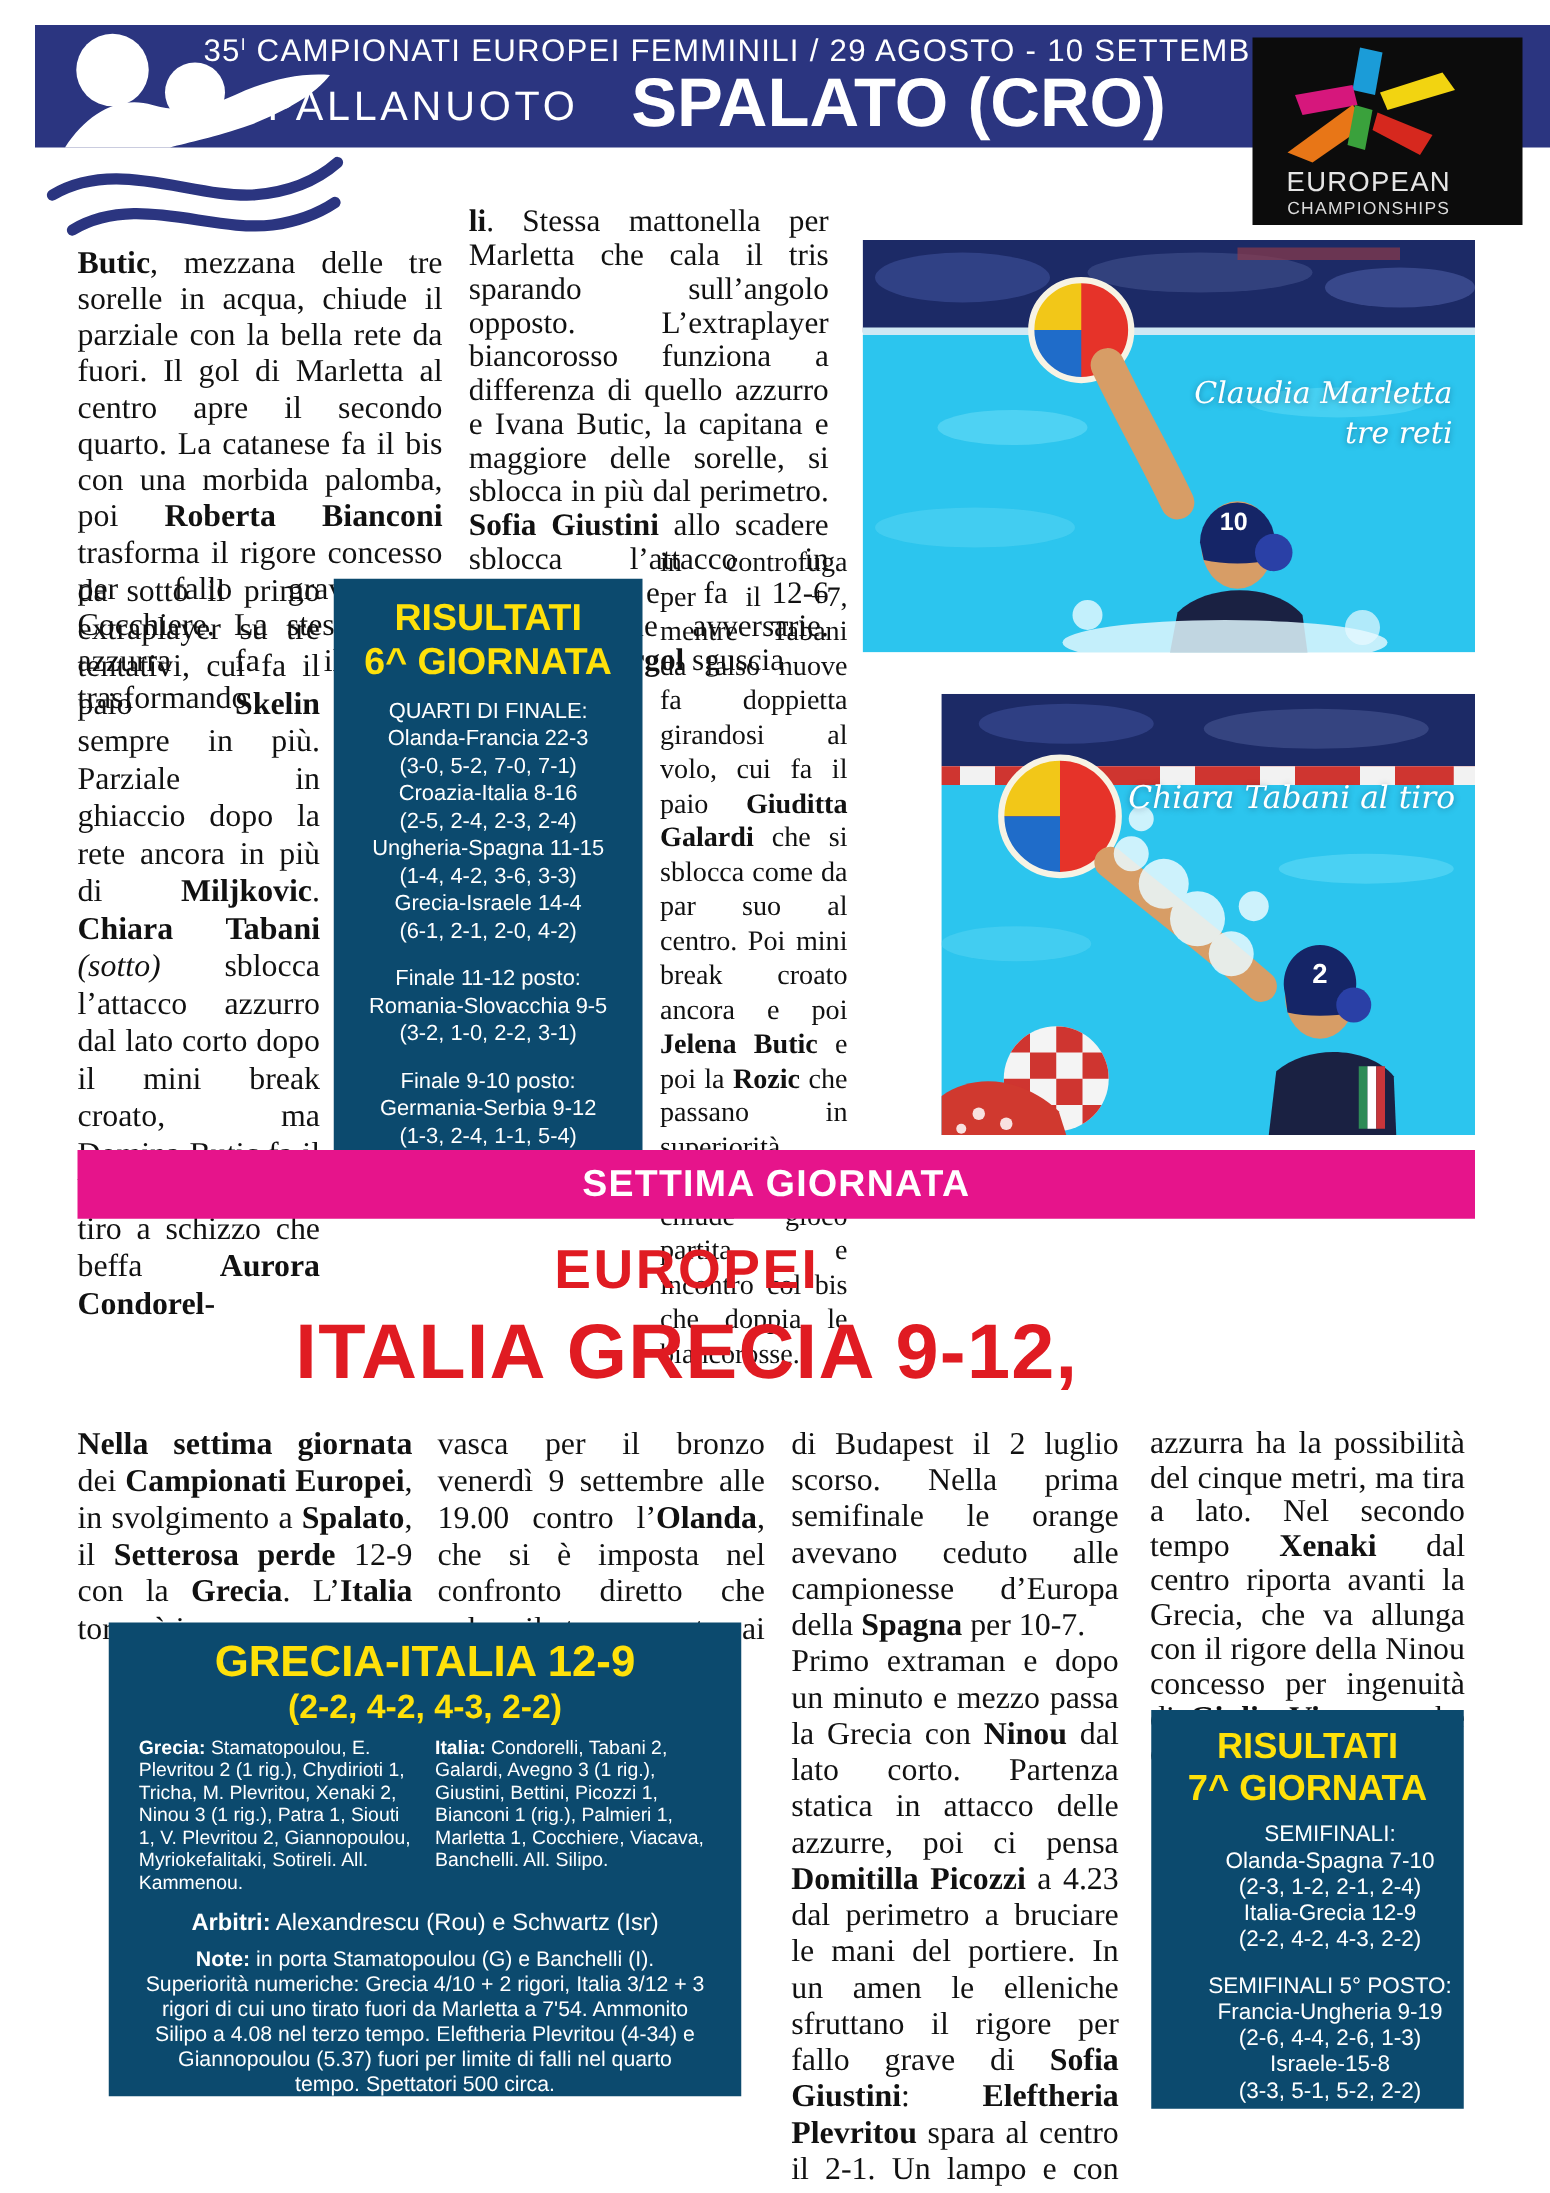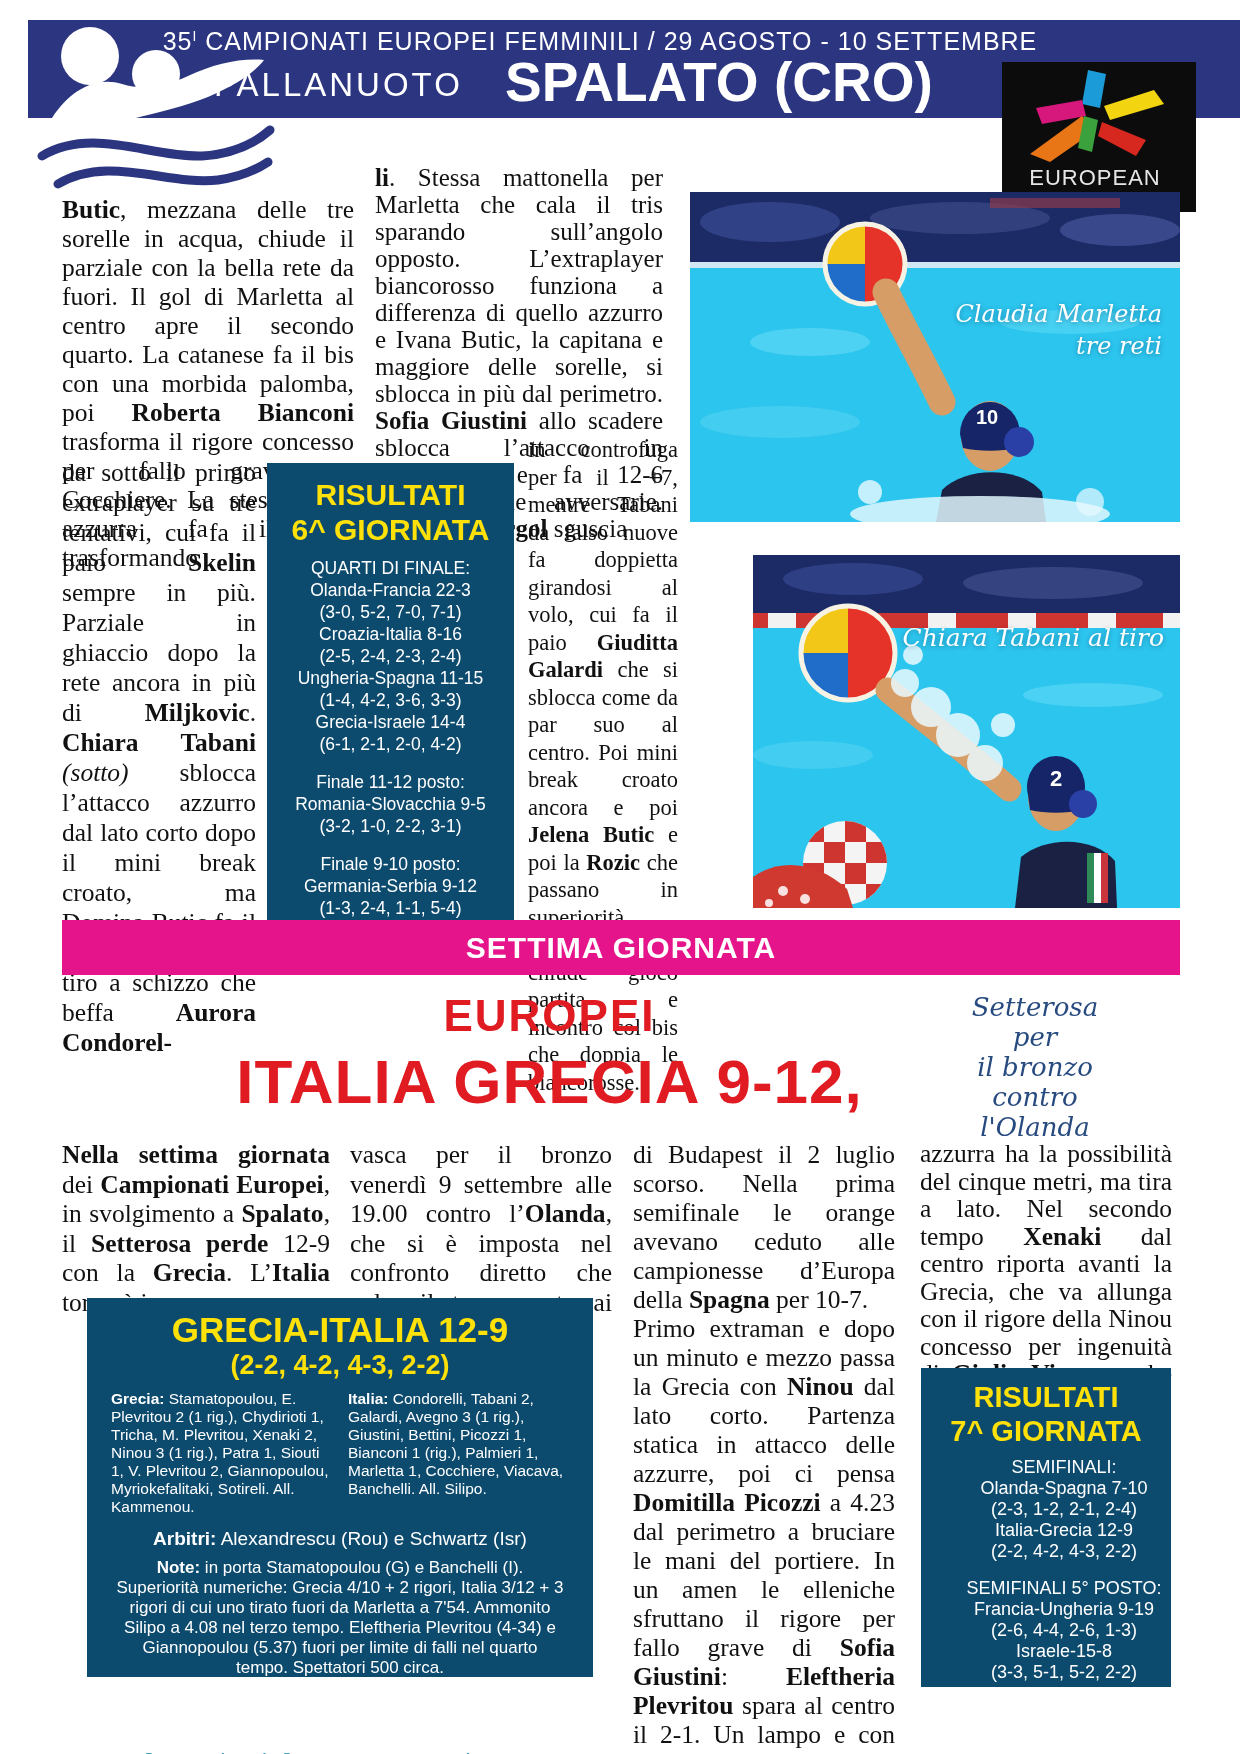--- a/index.html
+++ b/index.html
@@ -8,21 +8,21 @@
   
   .band{position:absolute;left:28px;top:20px;width:1212px;height:98px;background:#2b3580;}
   .hdr-line1{position:absolute;left:160px;top:27px;width:880px;text-align:center;color:#fff;
              font-family:"Liberation Sans",sans-serif;font-size:25px;letter-spacing:1px;white-space:nowrap;}
   .hdr-line1 sup{font-size:0.55em;}
   .hdr-sport{position:absolute;left:214px;top:66px;color:#fff;font-family:"Liberation Sans",sans-serif;
              font-size:33px;letter-spacing:3px;}
   .hdr-loc{position:absolute;left:505px;top:50px;color:#fff;font-family:"Liberation Sans",sans-serif;
            font-size:55px;font-weight:700;letter-spacing:0;}
   .wp-logo{position:absolute;left:30px;top:24px;width:248px;height:182px;}
-  .ec-box{position:absolute;left:1002px;top:30px;width:194px;height:150px;background:#0c0c0c;margin-top:32px;}
+  .ec-box{position:absolute;left:1002px;top:30px;width:216px;height:150px;background:#0c0c0c;}
   .ec-star{position:absolute;left:20px;top:6px;width:146px;height:96px;}
   .ec-t1{position:absolute;left:0;top:103px;width:186px;text-align:center;color:#e6e6e6;
          font-family:"Liberation Sans",sans-serif;font-size:22px;letter-spacing:1px;}
   .ec-t2{position:absolute;left:0;top:128px;width:186px;text-align:center;color:#dcdcdc;
          font-family:"Liberation Sans",sans-serif;font-size:14px;letter-spacing:1px;}
   
   .t-col1w{position:absolute;left:62px;top:195px;width:292px;font-size:25.5px;line-height:29px;text-align:justify;}
   .t-col1n{position:absolute;left:62px;top:458px;width:194px;font-size:25.5px;line-height:30px;text-align:justify;}
   .t-col2w{position:absolute;left:375px;top:164px;width:288px;font-size:25px;line-height:27px;text-align:justify;}
   .t-col2n{position:absolute;left:528px;top:436px;width:150px;font-size:22.5px;line-height:27.5px;text-align:justify;}
@@ -242,26 +242,20 @@
     <div class="caption cap2">Chiara Tabani al tiro</div>
   </div>
 
   <div class="banner">SETTIMA GIORNATA</div>
 
   <div class="headline">
     <div class="h1">EUROPEI</div>
     <div class="h2">ITALIA GRECIA 9-12,</div>
   </div>
 
-  <div class="standfirst">
-      <div class="rline">Setterosa per</div>
-      <div class="rline">il bronzo</div>
-      <div class="rline">contro</div>
-      <div class="rline">l'Olanda</div>
-    </div>
 
   <div class="b-col b-col1"><b>Nella settima giornata</b> dei <b>Campionati Europei</b>, in svolgimento a <b>Spalato</b>, il <b>Setterosa perde</b> 12-9 con la <b>Grecia</b>. L’<b>Italia</b> tornerà in</div>
   <div class="b-col b-col2">vasca per il bronzo venerdì 9 settembre alle 19.00 contro l’<b>Olanda</b>, che si è imposta nel confronto diretto che valse il terzo posto ai mondiali</div>
   <div class="b-col b-col3">di Budapest il 2 luglio scorso. Nella prima semifinale le orange avevano ceduto alle campionesse d’Europa della <b>Spagna</b> per 10-7.<br>Primo extraman e dopo un minuto e mezzo passa la Grecia con <b>Ninou</b> dal lato corto. Partenza statica in attacco delle azzurre, poi ci pensa <b>Domitilla Picozzi</b> a 4.23 dal perimetro a bruciare le mani del portiere. In un amen le elleniche sfruttano il rigore per fallo grave di <b>Sofia Giustini</b>: <b>Eleftheria Plevritou</b> spara al centro il 2-1. Un lampo e con una palomba in controfuga  pareggia. La stessa 10</div>
   <div class="b-col b-col4">azzurra ha la possibilità del cinque metri, ma tira a lato. Nel secondo tempo <b>Xenaki</b> dal centro riporta avanti la Grecia, che va allunga con il rigore della Ninou concesso per ingenuità di <b>Giulia Viacava</b>, che espulsa commette</div>
 
   <div class="pinkbox matchbox">
     <div class="mb-title">GRECIA-ITALIA 12-9</div>
     <div class="mb-partials">(2-2, 4-2, 4-3, 2-2)</div>
     <div class="mb-rosters">

